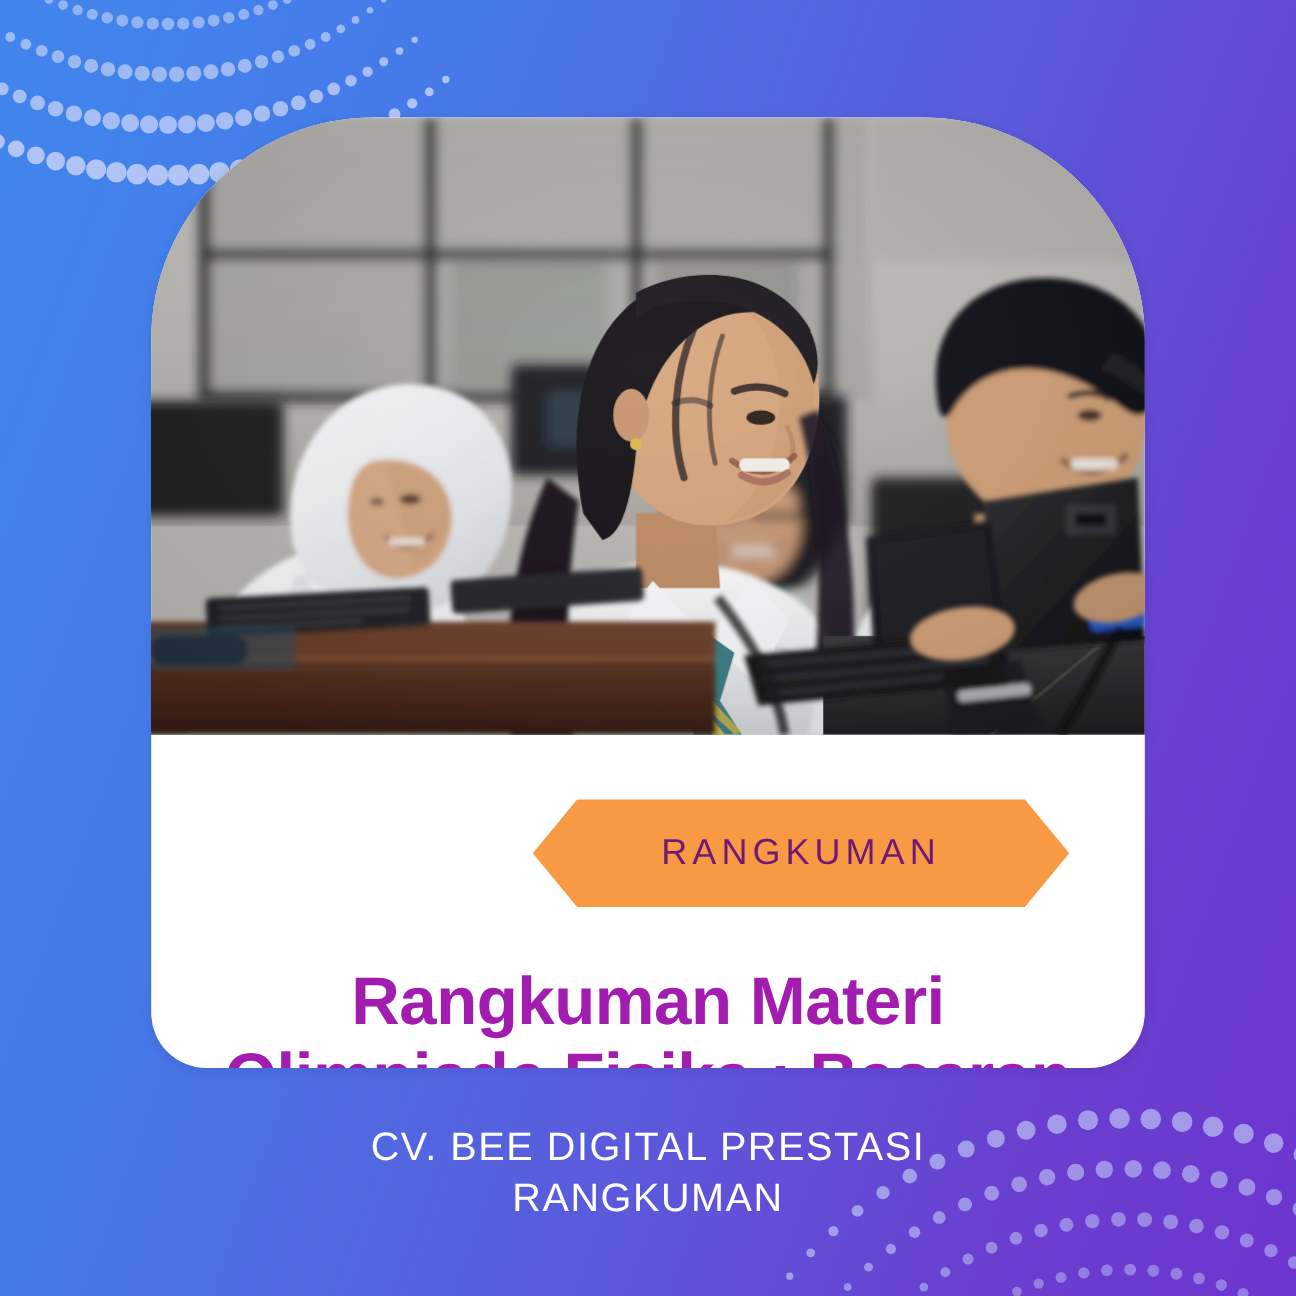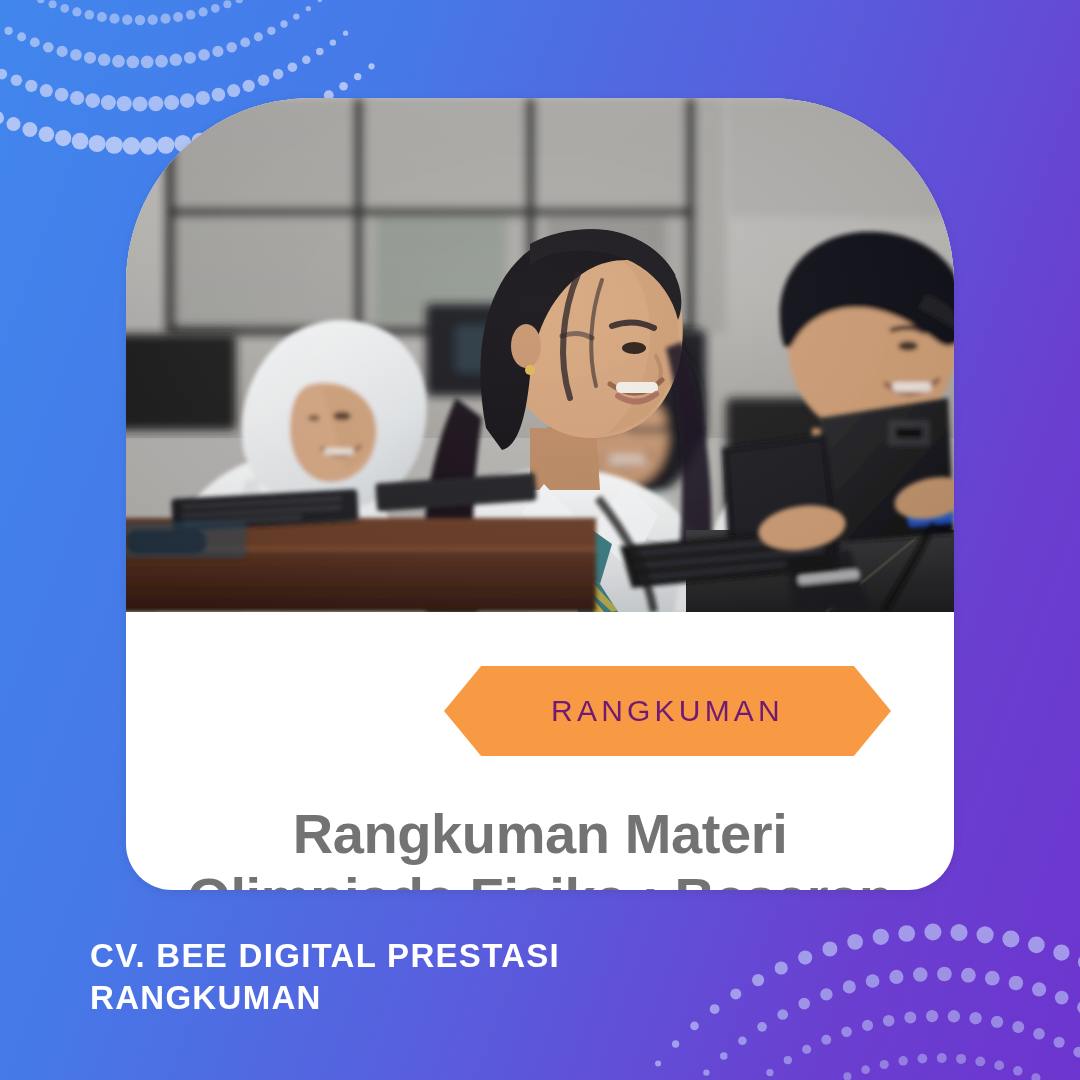--- a/index.html
+++ b/index.html
@@ -74,39 +74,39 @@
     line-height: 1;
   }
 
   
   #card-title {
     position: absolute;
     left: 40px;
     top: 704px;
     width: 748px;
     text-align: center;
-    color: #737373;
+    color: #a21caf;
     font-size: 56px;
     font-weight: bold;
     line-height: 1.14;
     letter-spacing: -0.4px;
     z-index: 4;
   }
   #card-title .line { display: block; }
 
   
   #footer {
     position: absolute;
     left: 90px;
     top: 935px;
     width: 900px;
-    text-align: left;
+    text-align: center;
     color: #ffffff;
     font-size: 33px;
-    font-weight: bold;
+    font-weight: normal;
     line-height: 1.28;
     letter-spacing: 1.3px;
   }
   #footer .line { display: block; }
 </style>
 </head>
 <body>
 
 <div id="poster">
 

